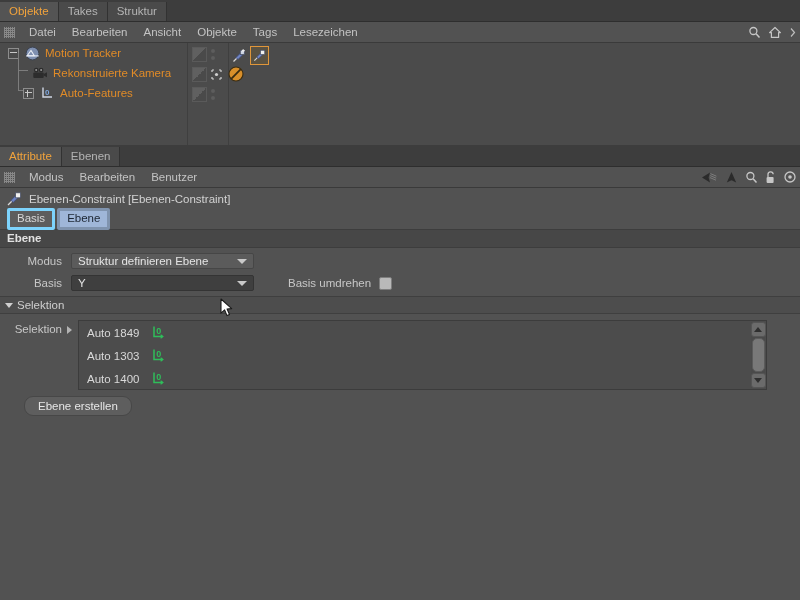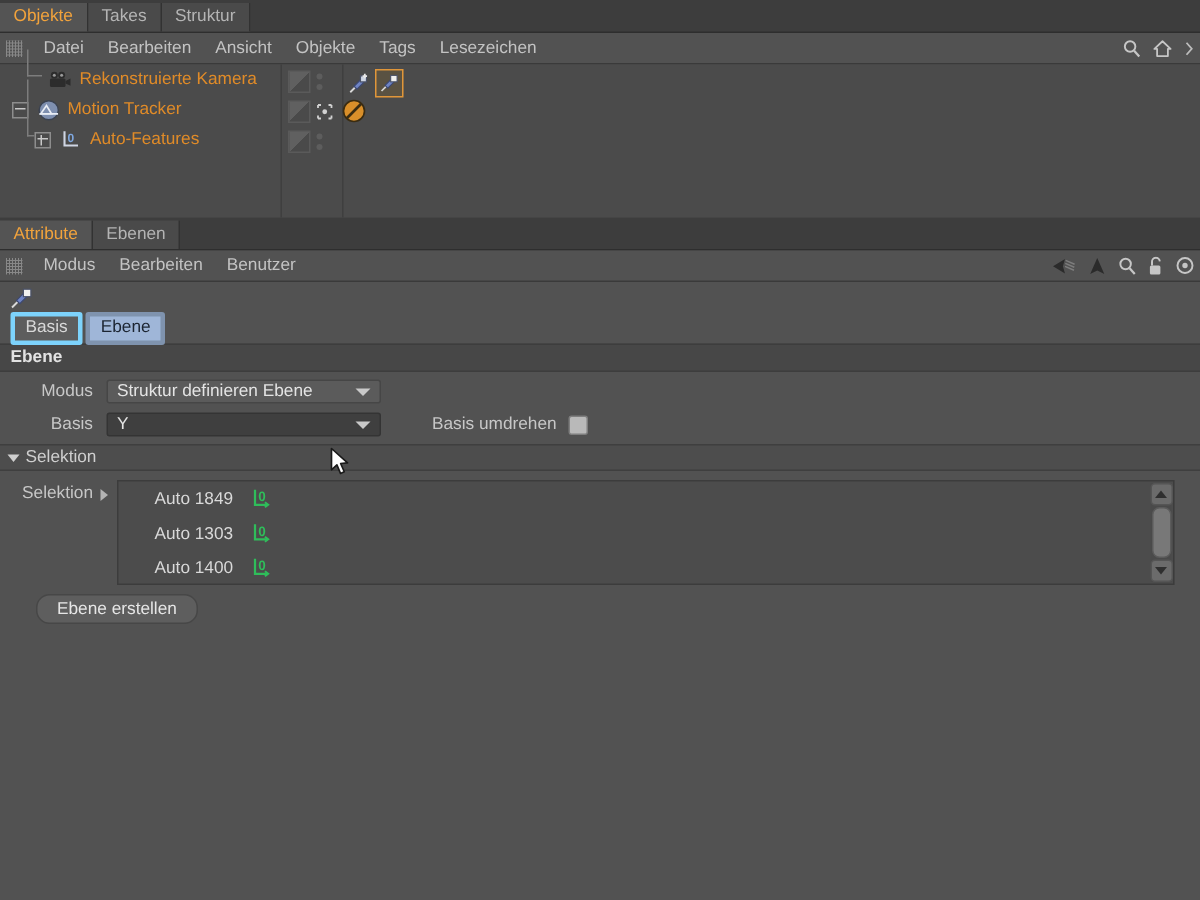--- a/index.html
+++ b/index.html
@@ -222,21 +222,20 @@
     width: 0; height: 0;
     border-top: 4px solid transparent;
     border-bottom: 4px solid transparent;
     border-left: 5px solid #b3b3b3;
   }
   .listbox {
     position: relative;
     background: #4c4c4c;
     border: 1px solid #3c3c3c;
     overflow: hidden;
-    padding-left: 16px;
   }
   .list-item {
     height: 23px; display: flex; align-items: center;
     padding-left: 8px;
     font-size: 11.5px; color: #d9d9d9;
   }
   .feature-ico { margin-left: 12px; }
   .scrollbar {
     position: absolute; right: 1px; top: 1px; bottom: 1px; width: 14px;
     background: #4a4a4a;
@@ -315,48 +314,48 @@
           <svg class="ico" width="7" height="11" viewBox="0 0 7 11">
             <polyline points="2,1.5 5.5,5.5 2,9.5" fill="none" stroke="#bdbdbd" stroke-width="1.2"></polyline>
           </svg>
         </span>
       </div>
     </div>
 
     <div class="tree">
       <div class="col-div" style="left:187px;"></div>
       <div class="col-div" style="left:228px;"></div>
+
+      <div class="tree-row" style="padding-left:8px;">
+        <div class="expander"></div>
+        <span style="margin-left:6px;">
+          <svg class="ico" width="15" height="15" viewBox="0 0 15 15">
+            <circle cx="7.5" cy="7.5" r="6.4" fill="#7e8fb0" stroke="#3b4250" stroke-width="1"></circle>
+            <path d="M2.2 9.8 L6 4.4 L9.3 9.8 Z" fill="none" stroke="#e9edf5" stroke-width="1.1"></path>
+            <line x1="1.3" y1="9.9" x2="13.7" y2="9.9" stroke="#e9edf5" stroke-width="1.1"></line>
+          </svg>
+        </span>
+        <span class="obj-label">Motion Tracker</span>
+      </div>
 
       <div class="tree-row" style="padding-left:23px;">
         <div class="tree-guide" style="left:18px; top:-10px; height:17px; width:9px;"></div>
         <span style="margin-left:9px;">
           <svg class="ico" width="16" height="13" viewBox="0 0 16 13">
             <circle cx="4.2" cy="3.1" r="2.3" fill="#2c2c2c"></circle>
             <circle cx="9.1" cy="3.1" r="2.3" fill="#2c2c2c"></circle>
             <circle cx="4.2" cy="3.1" r="1" fill="#9a9a9a"></circle>
             <circle cx="9.1" cy="3.1" r="1" fill="#9a9a9a"></circle>
             <rect x="1.3" y="5.4" width="10.4" height="5.6" rx="1" fill="#2c2c2c"></rect>
             <path d="M11.7 7 L15 5.3 L15 10.2 L11.7 8.6 Z" fill="#2c2c2c"></path>
           </svg>
         </span>
         <span class="obj-label">Rekonstruierte Kamera</span>
       </div>
 
-      <div class="tree-row" style="padding-left:8px;">
-        <div class="expander"></div>
-        <span style="margin-left:6px;">
-          <svg class="ico" width="15" height="15" viewBox="0 0 15 15">
-            <circle cx="7.5" cy="7.5" r="6.4" fill="#7e8fb0" stroke="#3b4250" stroke-width="1"></circle>
-            <path d="M2.2 9.8 L6 4.4 L9.3 9.8 Z" fill="none" stroke="#e9edf5" stroke-width="1.1"></path>
-            <line x1="1.3" y1="9.9" x2="13.7" y2="9.9" stroke="#e9edf5" stroke-width="1.1"></line>
-          </svg>
-        </span>
-        <span class="obj-label">Motion Tracker</span>
-      </div>
-
       <div class="tree-row" style="padding-left:23px;">
         <div class="tree-guide" style="left:18px; top:-30px; height:37px; width:4px;"></div>
         <div class="expander plus"></div>
         <span style="margin-left:6px;">
           <svg class="ico" width="15" height="14" viewBox="0 0 15 14">
             <polyline points="3,1.5 3,11 12,11" fill="none" stroke="#cfd6e4" stroke-width="1.4"></polyline>
             <text x="5" y="8.5" font-family="Liberation Sans, sans-serif" font-size="8" font-weight="bold" fill="#7fa8e0">0</text>
           </svg>
         </span>
         <span class="obj-label">Auto-Features</span>
@@ -461,20 +460,21 @@
     </div>
 
     <div class="am-title">
       <span style="margin-right:6px;">
         <svg class="ico" width="17" height="16" viewBox="0 0 17 16">
           <path d="M2 14 L6 10" stroke="#d8d8d8" stroke-width="1.3"></path>
           <path d="M5 9.3 L10 4.3 L12.2 6.5 L7.2 11.5 Z" fill="#6f84c4" stroke="#3c4870" stroke-width=".8"></path>
           <rect x="9.6" y="1.8" width="5" height="5" fill="#f0f0ee" stroke="#4a5268" stroke-width=".8"></rect>
         </svg>
       </span>
+      <span>Ebenen-Constraint [Ebenen-Constraint]</span>
     </div>
 
     <div class="am-tabs">
       <div class="am-tab">Basis</div>
       <div class="am-tab active">Ebene</div>
     </div>
 
     <div class="group-header">Ebene</div>
 
     <div class="prop-row" style="margin-top:2px;">

